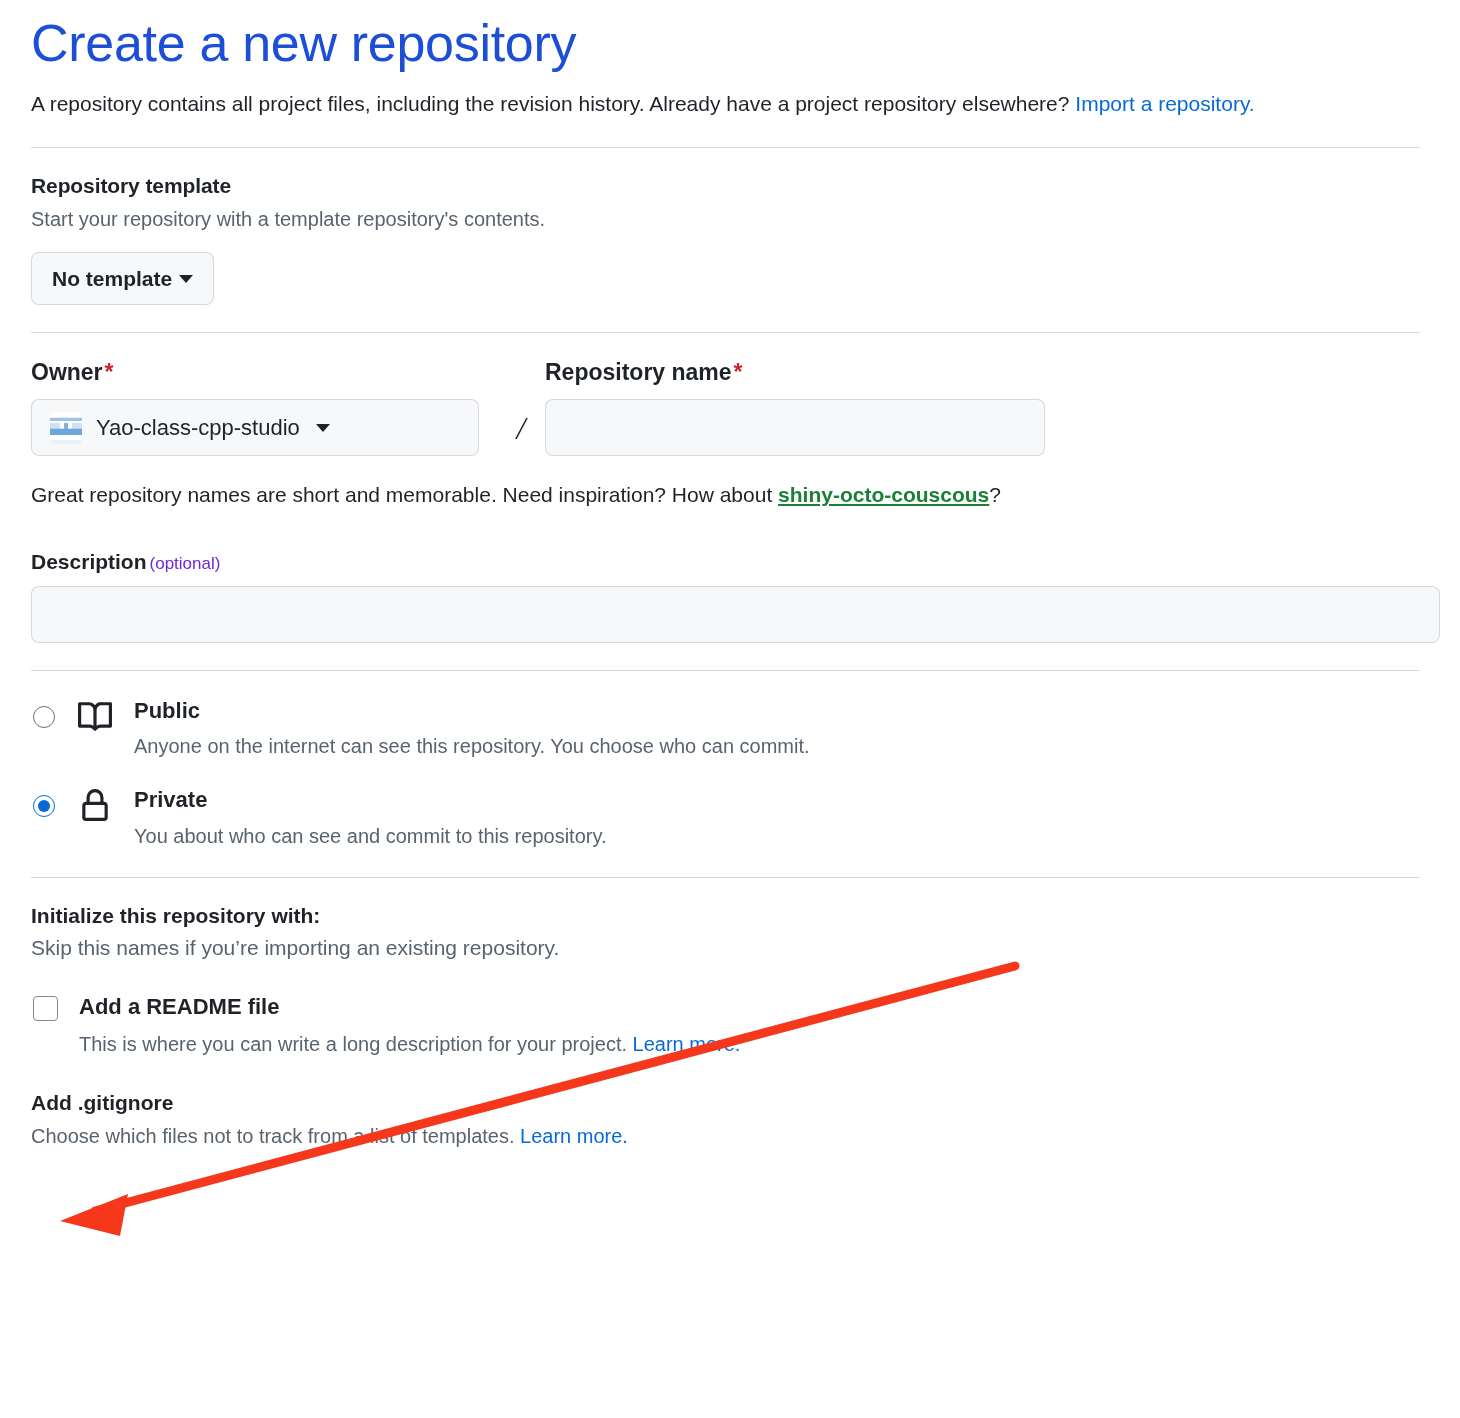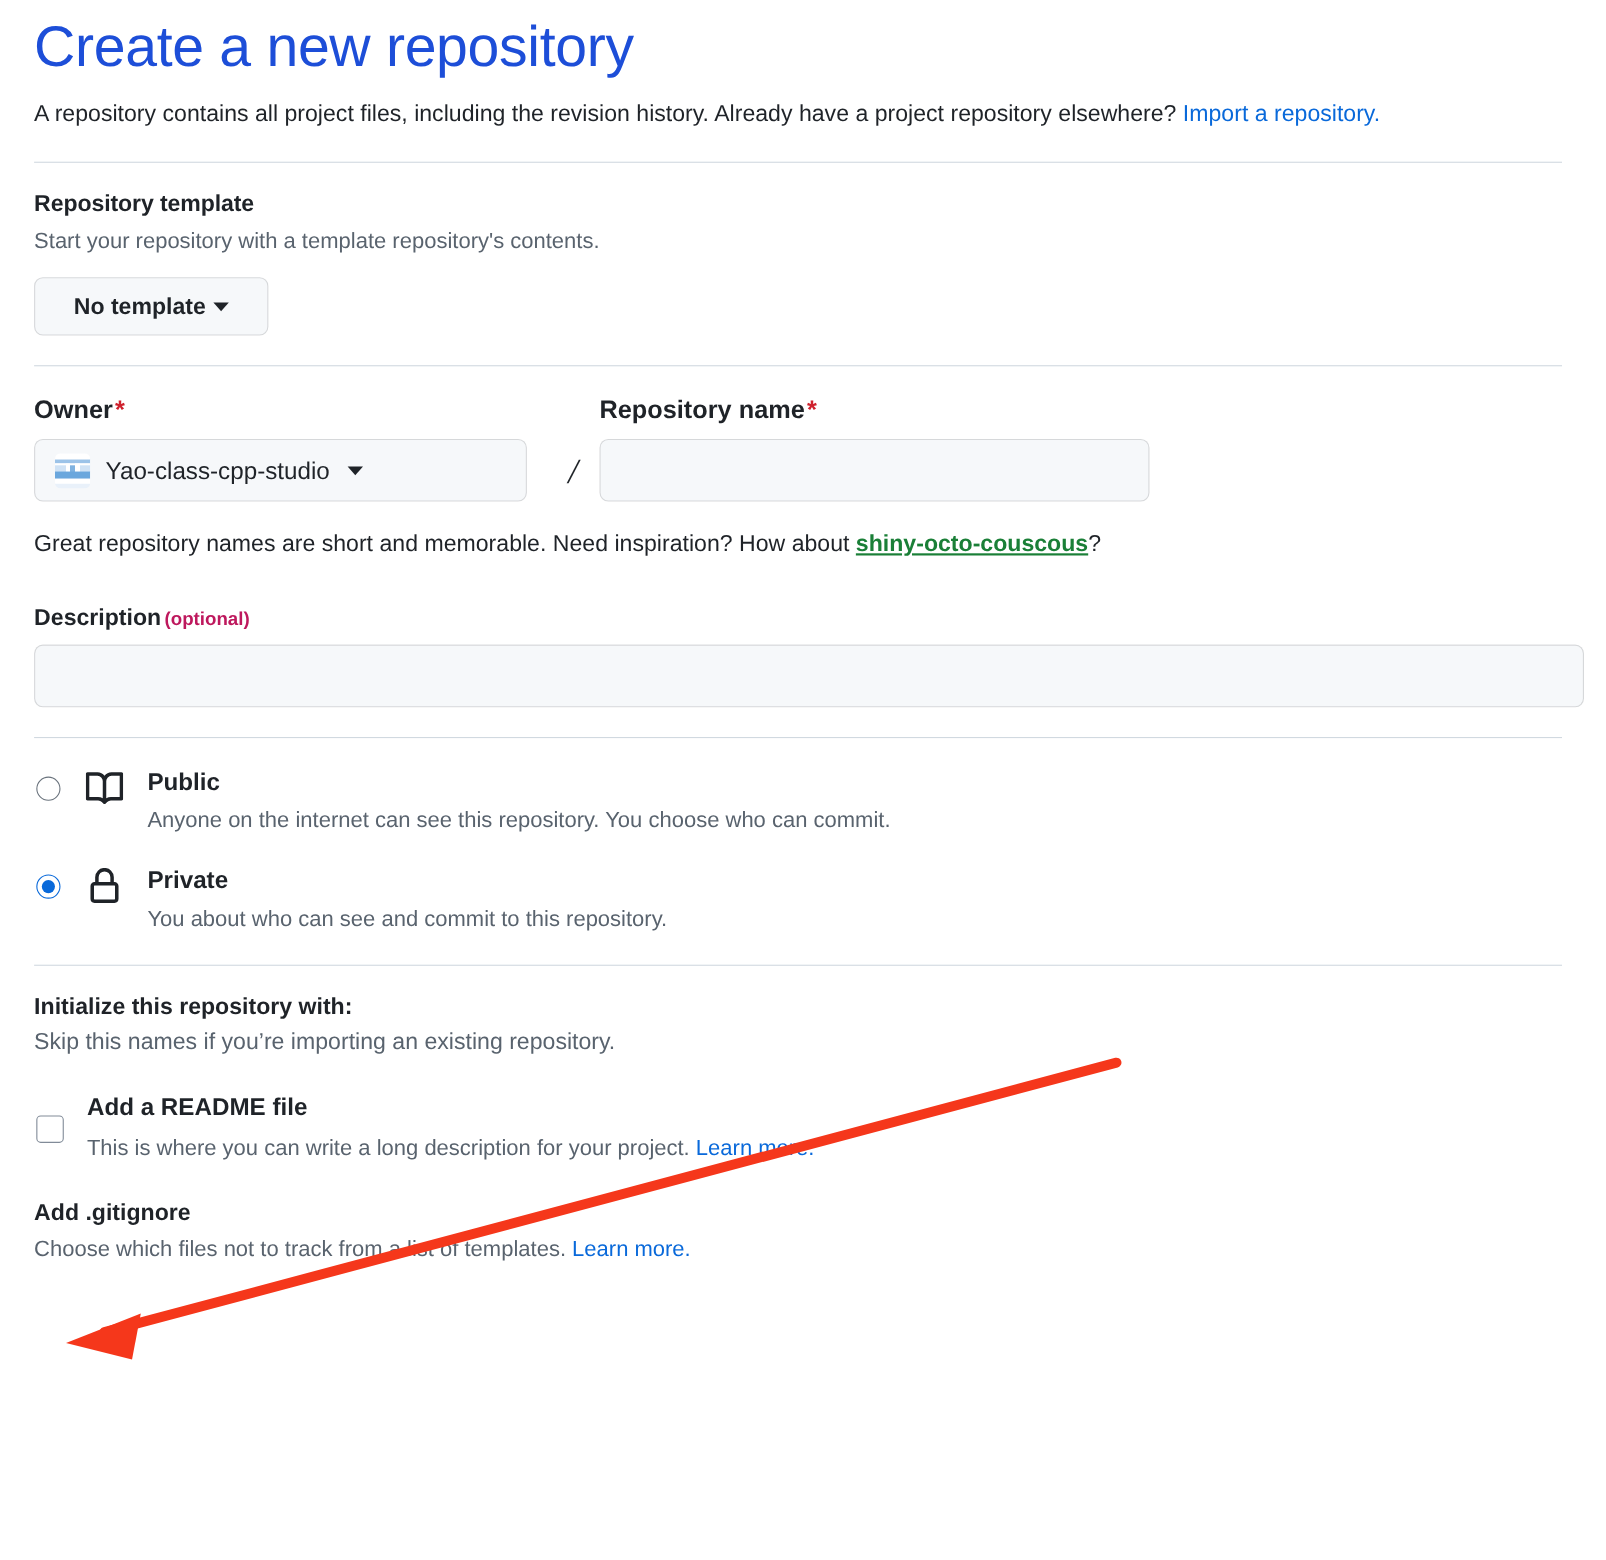--- a/index.html
+++ b/index.html
@@ -75,21 +75,21 @@
     color: #59636e;
     margin: 0 0 18px 0;
     line-height: 1.45;
   }
 
   .btn-template {
     display: inline-flex;
     align-items: center;
     gap: 5px;
     height: 53px;
-    padding: 0 35px;
+    padding: 0 20px;
     background: #f6f8fa;
     border: 1px solid rgba(31,35,40,0.15);
     border-radius: 8px;
     font-size: 21px;
     font-weight: 600;
     color: #1f2328;
     cursor: pointer;
     font-family: "Liberation Sans", sans-serif;
   }
   .caret {
@@ -187,22 +187,22 @@
 
   .desc-label {
     font-size: 21px;
     font-weight: 700;
     color: #1f2328;
     margin: 40px 0 12px 0;
     display: block;
   }
   .optional {
     font-size: 17px;
-    font-weight: 700;
-    color: #be185d;
+    font-weight: 400;
+    color: #6d28d9;
     margin-left: 3px;
   }
   .desc-input {
     width: 1409px;
     height: 57px;
     background: #f6f8fa;
     border: 1px solid rgba(31,35,40,0.15);
     border-radius: 8px;
     font-size: 21px;
     padding: 0 14px;
@@ -267,21 +267,21 @@
     margin: 0 0 8px 0;
   }
   .init-sub {
     font-size: 21px;
     color: #59636e;
     margin: 0 0 33px 0;
   }
 
   .check-row {
     display: flex;
-    align-items: center;
+    align-items: flex-start;
   }
   .checkbox {
     width: 25px; height: 25px;
     border: 1.7px solid #818b98;
     border-radius: 4px;
     background: #fff;
     flex: 0 0 25px;
     margin: 3px 21px 0 2px;
     cursor: pointer;
   }

